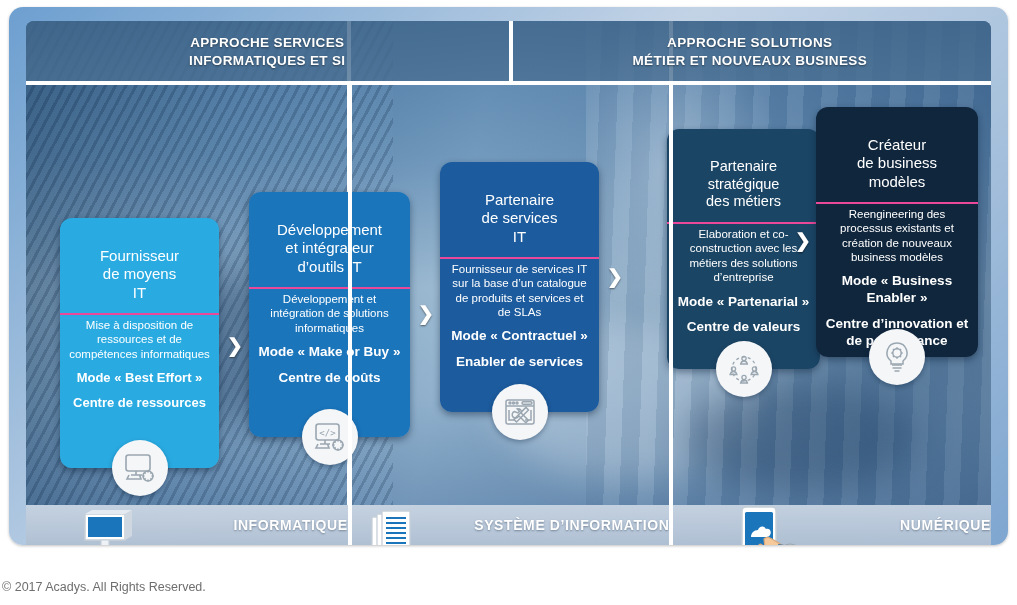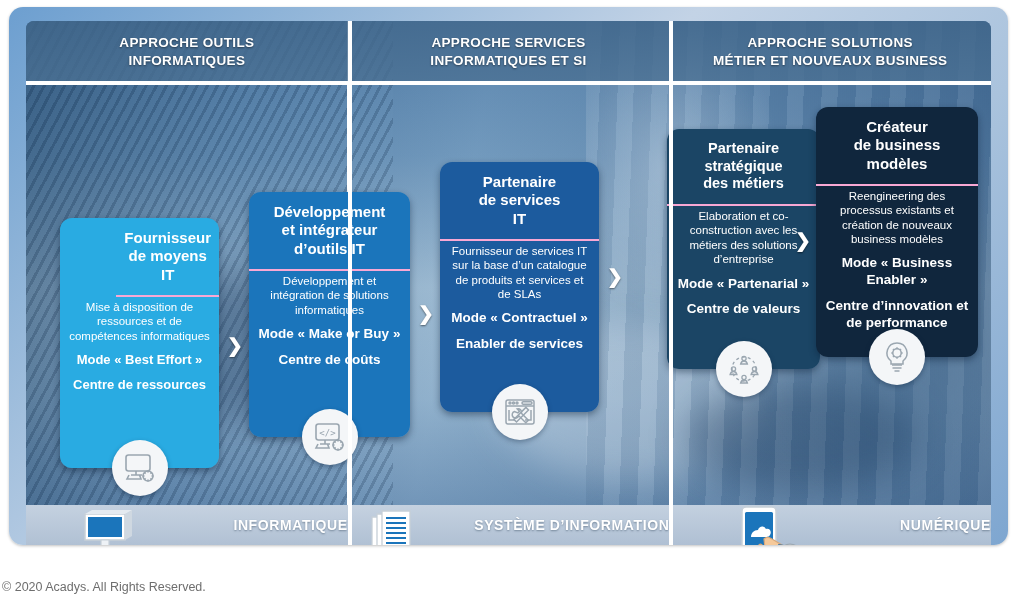--- a/index.html
+++ b/index.html
@@ -92,30 +92,30 @@
   #legend-icon-numerique{left:725px;}
 
   
   .card{
     position:absolute;border-radius:12px;overflow:visible;
     box-shadow:0 3px 7px rgba(10,30,55,.45);
     color:#ffffff;text-align:center;
   }
   .card-inner{border-radius:12px;overflow:hidden;height:100%;display:flex;flex-direction:column;}
   .card-title{
-    font-weight:bold;line-height:1.22;padding:11px 8px 11px;
-    border-bottom:2px solid #f9a8d4;
+    font-weight:normal;line-height:1.22;padding:29px 8px 11px;
+    border-bottom:2px solid #ec4899;
   }
   .card-body{padding:3px 9px 6px;flex:1;}
   .card-desc{font-size:11.5px;line-height:1.25;margin:0 0 9px;font-weight:normal;}
   .card-mode{font-weight:bold;line-height:1.25;margin:0 0 9px;}
   .card-center{font-weight:bold;line-height:1.25;margin:0;}
 
   
-  #card-fournisseur .card-inner{background:#29abe2;align-items:flex-end;}
+  #card-fournisseur .card-inner{background:#29abe2;}
   #card-developpement .card-inner{background:#1b75bb;}
   #card-prestataire .card-inner{background:#1c5b9e;}
   #card-partenaire .card-inner{background:#1b4565;}
   #card-createur .card-inner{background:#10263d;}
 
   #card-fournisseur{left:51px;top:211px;width:159px;height:250px;}
   #card-fournisseur .card-title{font-size:15px;}
   #card-fournisseur .card-mode,#card-fournisseur .card-center{font-size:13px;}
 
   #card-developpement{left:240px;top:185px;width:161px;height:245px;}
@@ -172,26 +172,20 @@
   <div id="photo-band">
     <div class="photo-blob" style="left:120px;top:250px;width:180px;height:150px;background:rgba(20,50,85,.35);"></div>
     <div class="photo-blob" style="left:470px;top:300px;width:260px;height:160px;background:rgba(235,242,248,.28);"></div>
     <div class="photo-blob" style="left:660px;top:360px;width:230px;height:110px;background:rgba(25,55,90,.40);"></div>
   </div>
 
   <div class="col-divider" style="left:338px;"></div>
   <div class="col-divider" style="left:660px;"></div>
 
   <div id="header-strip">
-    <div class="header-cell">
-      <span>
-        <span>APPROCHE OUTILS</span><br>
-        <span>INFORMATIQUES</span>
-      </span>
-    </div>
     <div class="header-cell">
       <span>
         <span>APPROCHE SERVICES</span><br>
         <span>INFORMATIQUES ET SI</span>
       </span>
     </div>
     <div class="header-cell">
       <span>
         <span>APPROCHE SOLUTIONS</span><br>
         <span>MÉTIER ET NOUVEAUX BUSINESS</span>
@@ -377,13 +371,13 @@
       <path d="M17 33c0-4 3-7 7-7 1-4 6-5 8-1 4-1 6 3 4 6-1 2-3 2-5 2H17z" fill="#ffffff"></path>
       <circle cx="25" cy="48.5" r="1.6" fill="#c6cfd8"></circle>
       <path d="M30 35c2-2 5-2 8 0l10 6c3 2 3 5 0 6l-9 4c-4 2-8 1-10-2l-4-6c-1-2 1-4 3-2l3 3z" fill="#f5c99a" stroke="#d8a87a" stroke-width="1.2"></path>
       <ellipse cx="56" cy="47" rx="9" ry="7" fill="#b8c2cc" stroke="#9aa6b0" stroke-width="1.2"></ellipse>
       <path d="M44 42l12 2" stroke="#2d6fa8" stroke-width="4"></path>
     </svg>
   </div>
 
 </div>
 
-<div id="footer-copyright">© 2020 Acadys. All Rights Reserved.</div>
+<div id="footer-copyright">© 2017 Acadys. All Rights Reserved.</div>
 
 </body></html>

